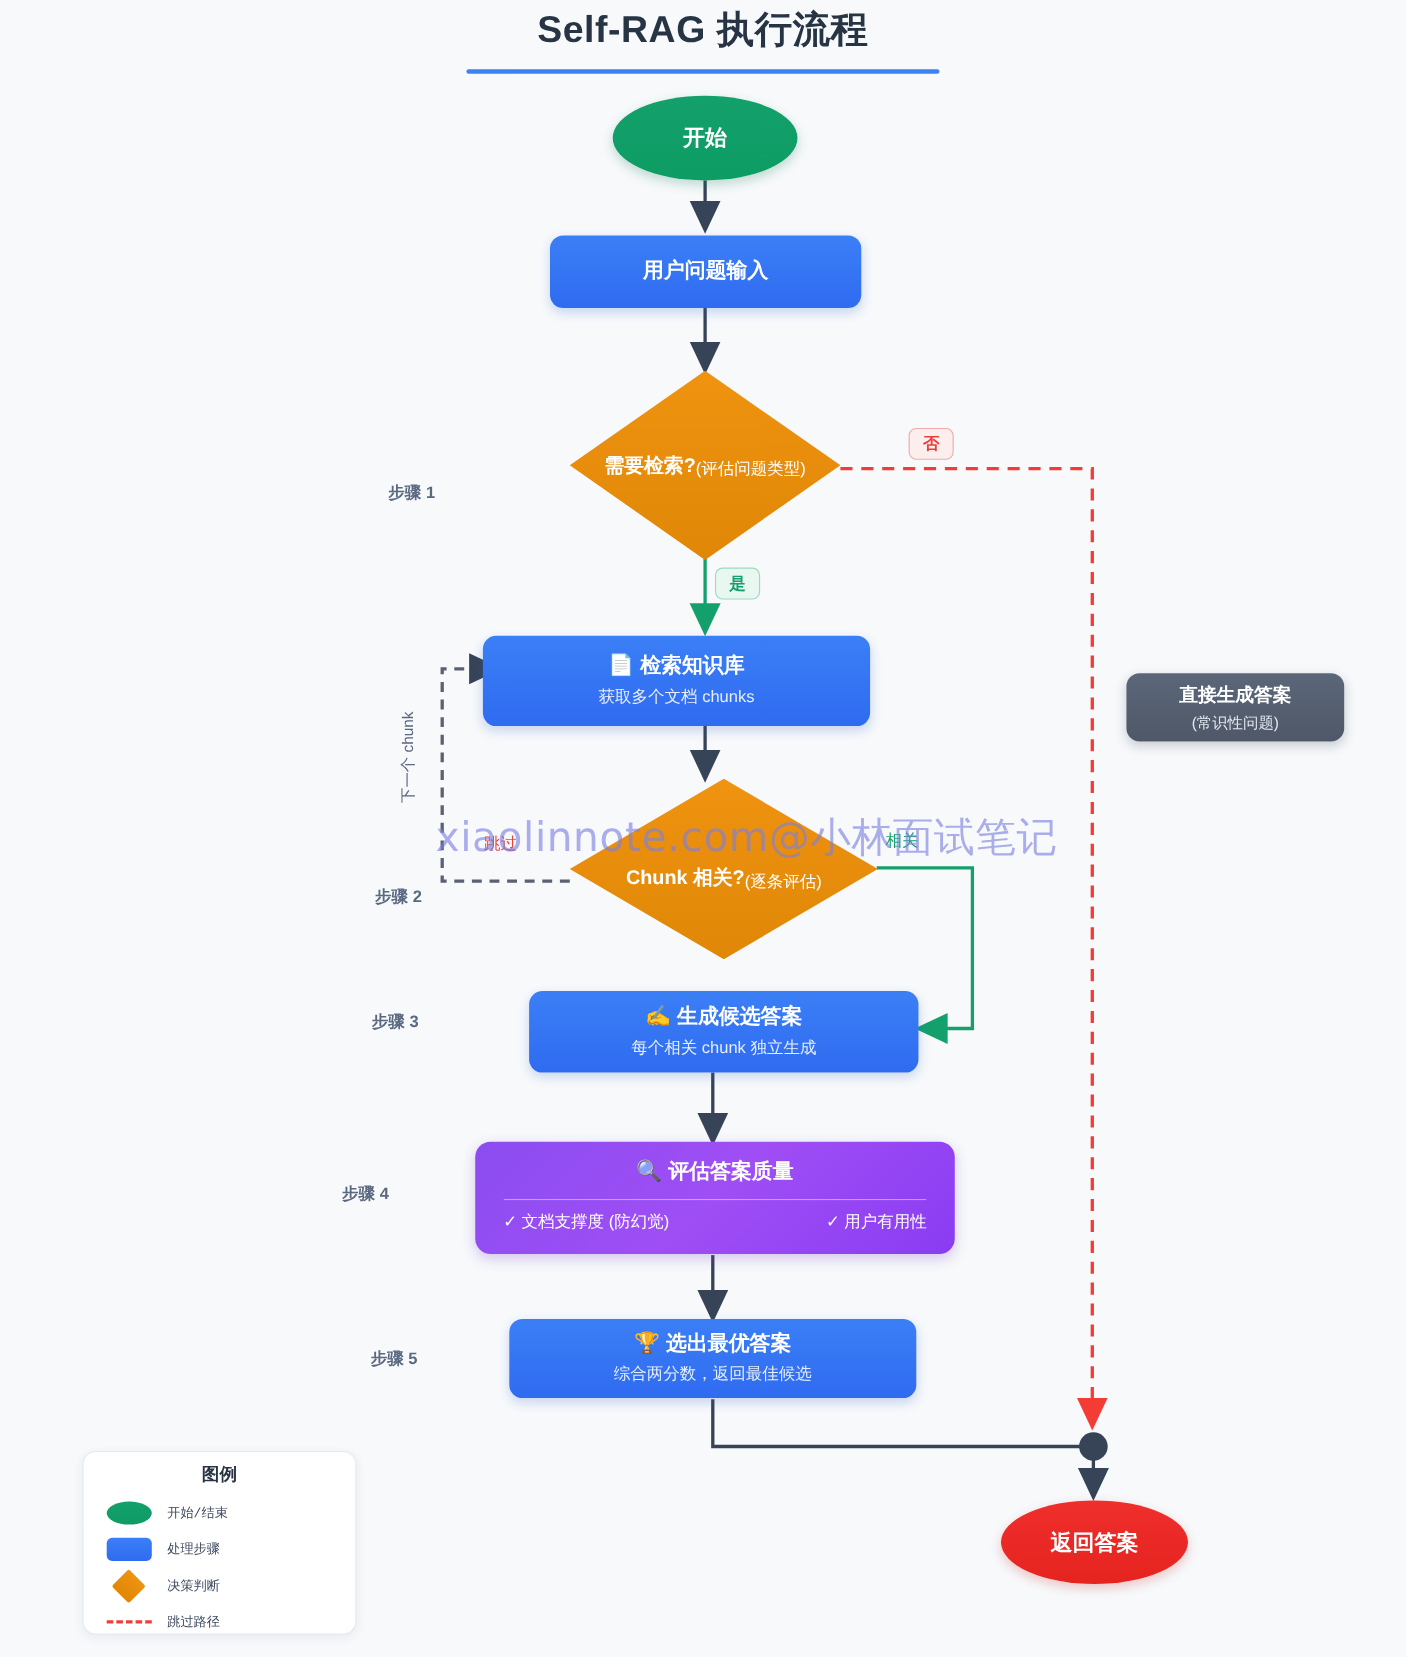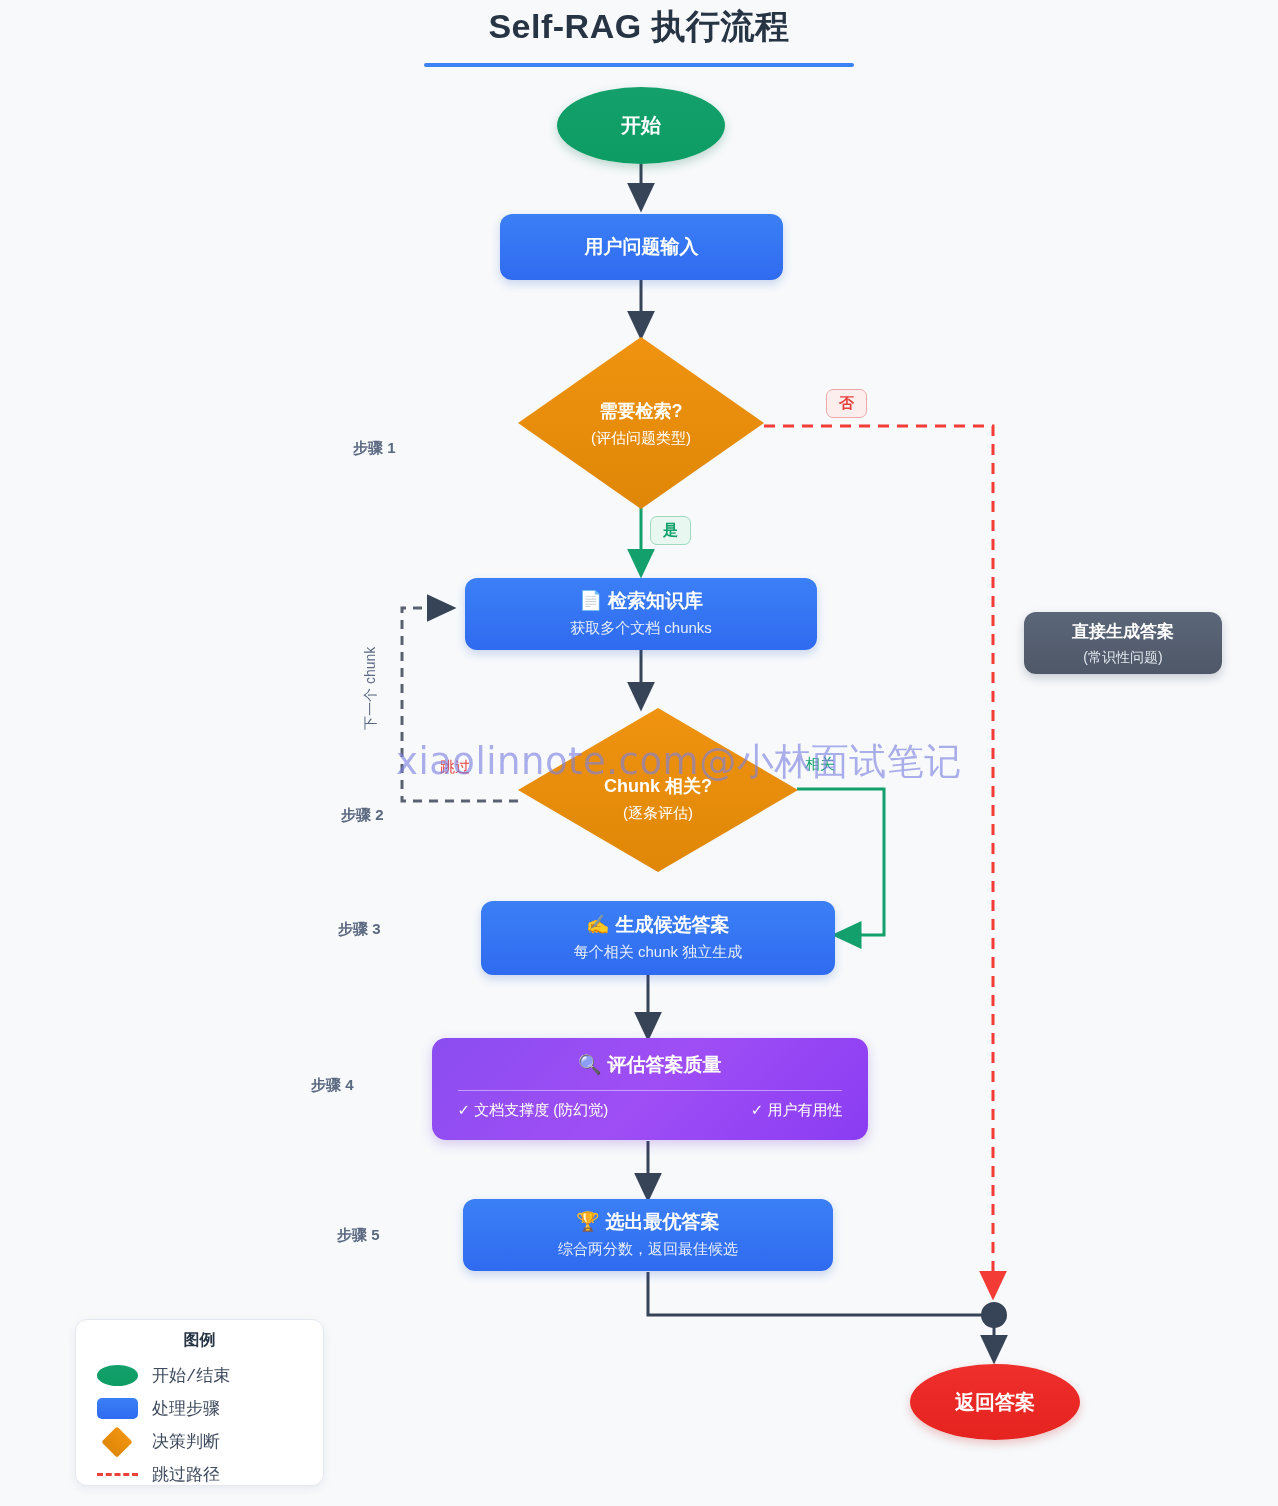--- a/index.html
+++ b/index.html
@@ -155,21 +155,20 @@
     width: 100%; height: 100%;
     background: linear-gradient(180deg, #ef9310 0%, #e08707 100%);
     clip-path: polygon(50% 0%, 100% 50%, 50% 100%, 0% 50%);
     filter: drop-shadow(0 3px 6px rgba(150,100,10,0.22));
   }
   .diamond .dtext {
     position: absolute;
     left: 0; top: 0;
     width: 100%; height: 100%;
     display: flex;
-    flex-direction: column;
     align-items: center;
     justify-content: center;
     color: #ffffff;
     z-index: 2;
   }
   .diamond .dttl { font-size: 18px; font-weight: bold; }
   .diamond .dsub { font-size: 15px; margin-top: 6px; }
 
   
   .step-label {
@@ -269,21 +268,21 @@
     width: 22px; height: 22px;
     background: linear-gradient(180deg, #ef9310 0%, #e08707 100%);
     transform: rotate(45deg);
     border-radius: 2px;
   }
   .sw-dash {
     width: 41px; height: 0;
     border-top: 3px dashed #e8413c;
   }
   .legend-text {
-    font-size: 17px;
+    font-size: 12px;
     color: #3e4a5e;
   }
 </style>
 </head>
 <body>
 
 <div id="canvas">
 
   <div class="title-wrap">
     <div class="title">Self-RAG 执行流程</div>
@@ -339,21 +338,21 @@
   </div>
 
   <div class="diamond" style="left:518px; top:337px; width:246px; height:172px;">
     <div class="shape"></div>
     <div class="dtext">
       <div class="dttl">需要检索?</div>
       <div class="dsub">(评估问题类型)</div>
     </div>
   </div>
 
-  <div class="node process" style="left:465px; top:578px; width:352px; height:72px;">
+  <div class="node process" style="left:439px; top:578px; width:352px; height:82px;">
     <div class="ttl">
       <span>📄</span>
       <span>检索知识库</span>
     </div>
     <div class="sub">获取多个文档 chunks</div>
   </div>
 
   <div class="diamond" style="left:518px; top:708px; width:280px; height:164px;">
     <div class="shape"></div>
     <div class="dtext" style="padding-top:8px;">

